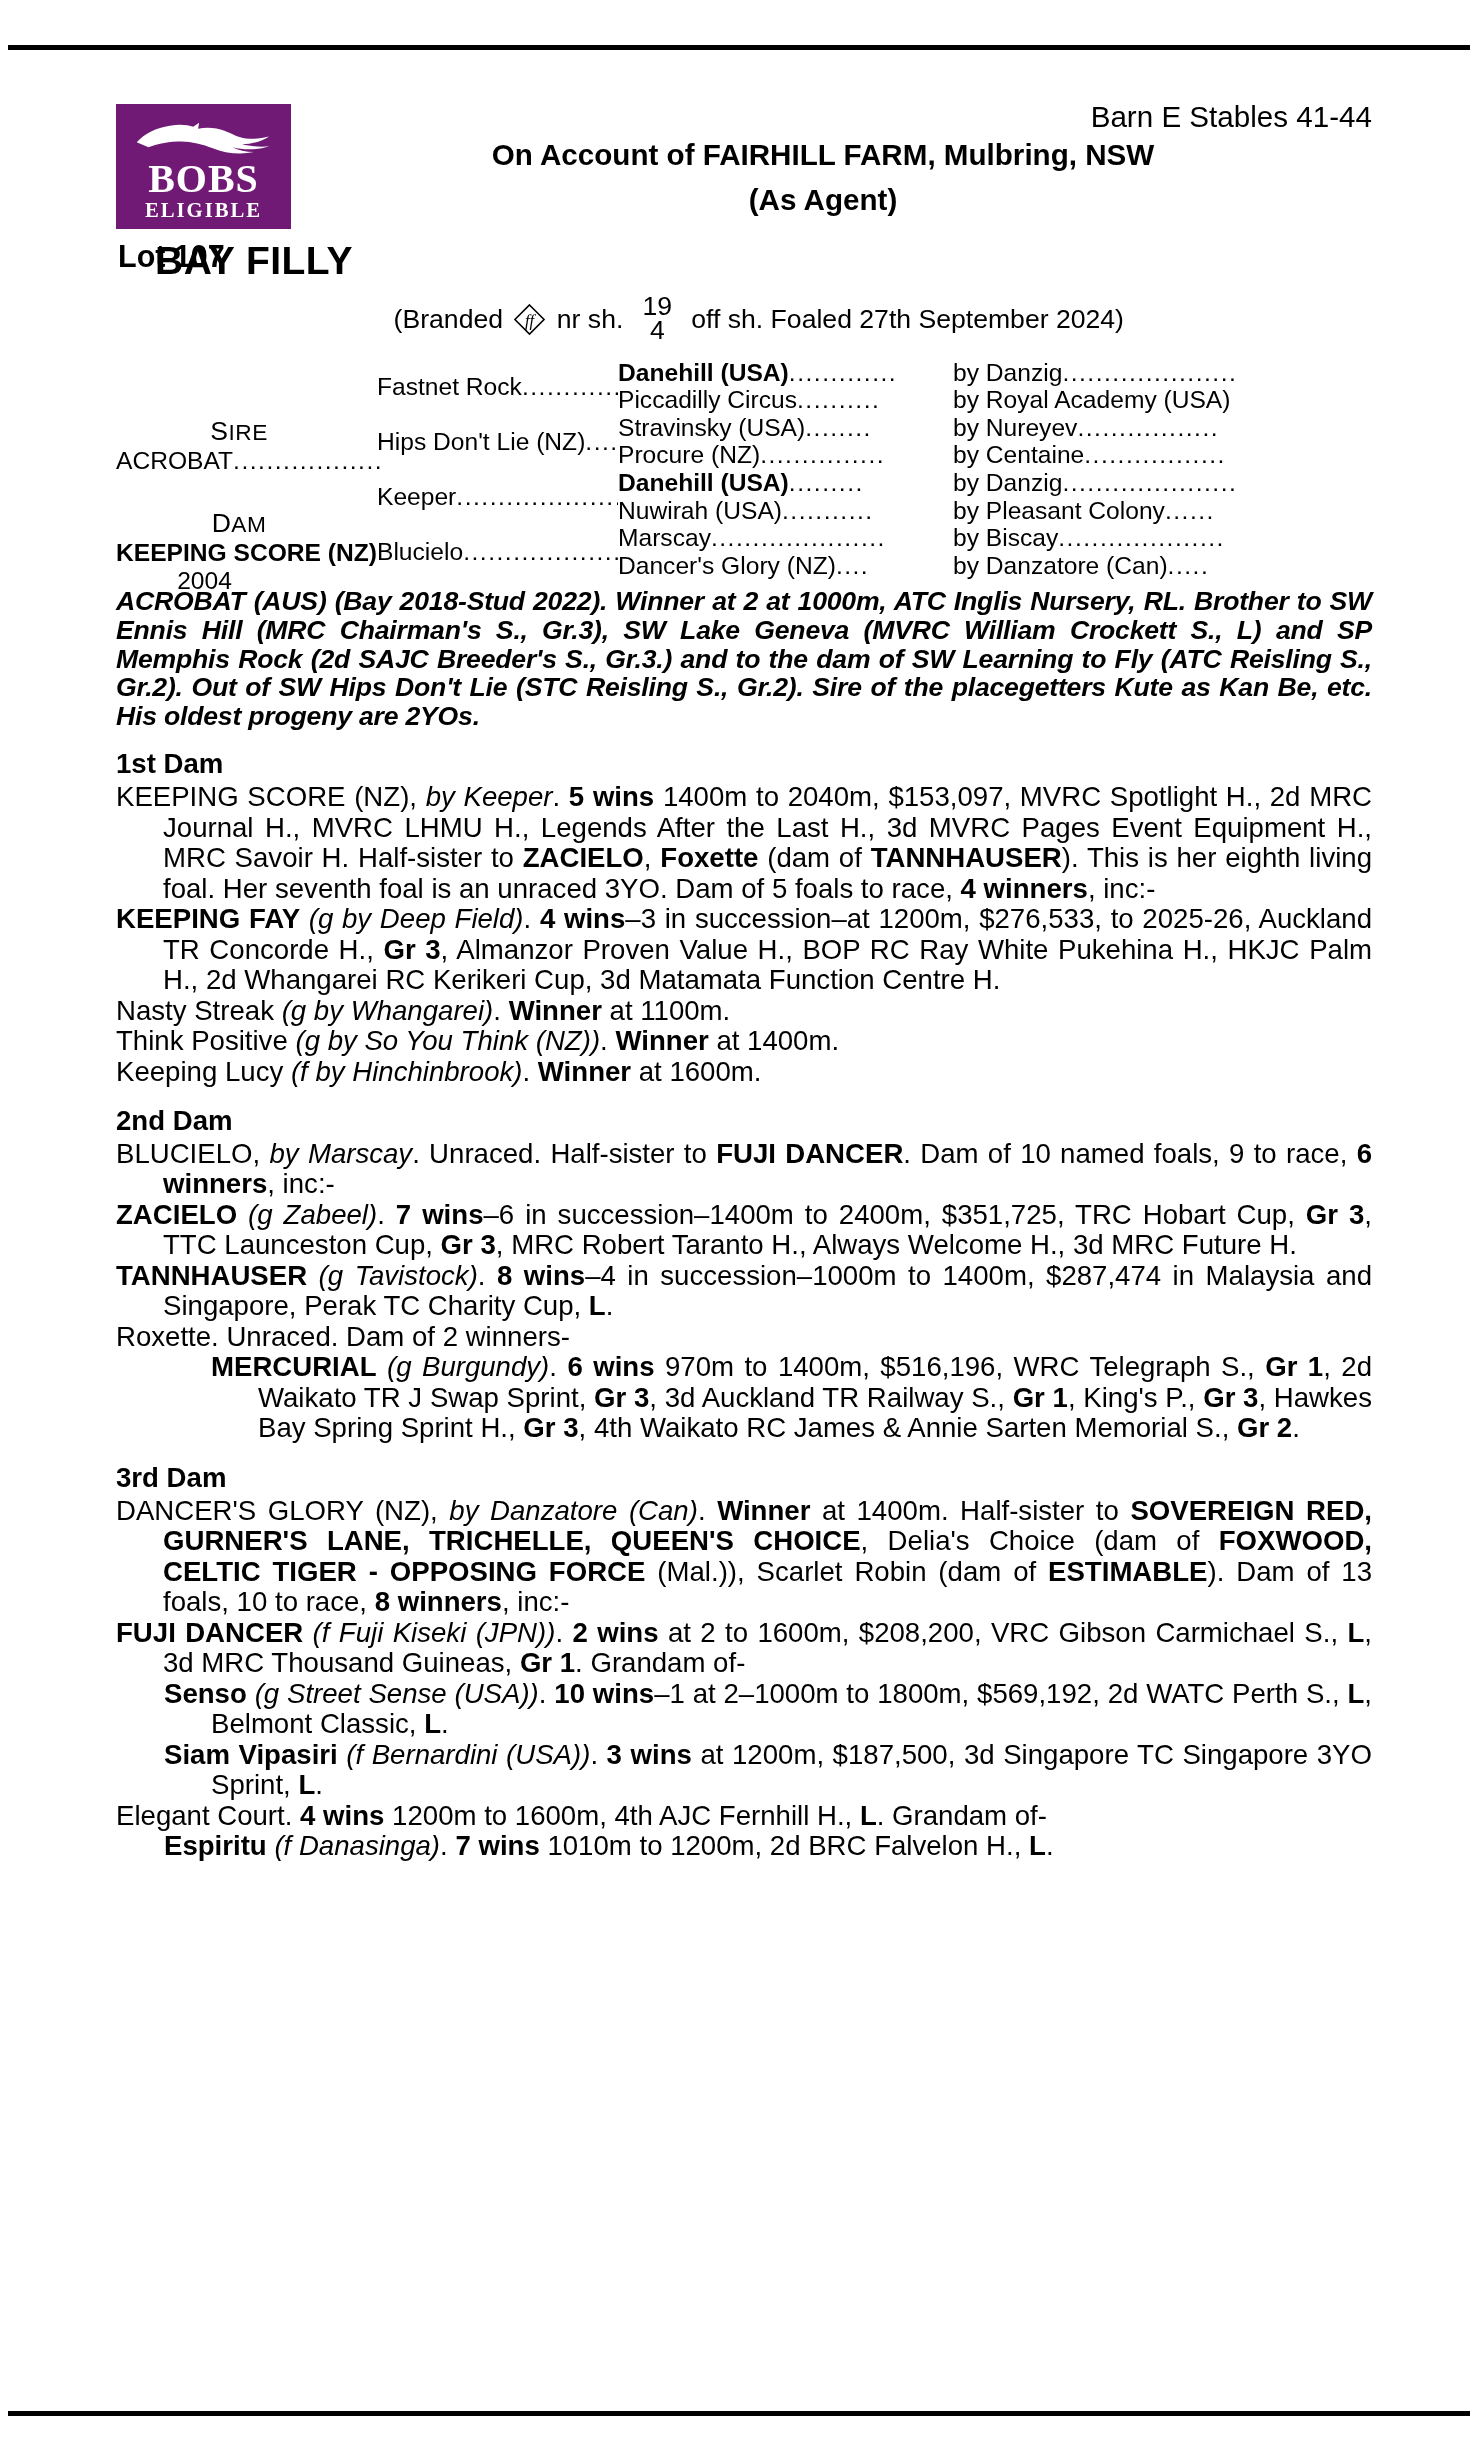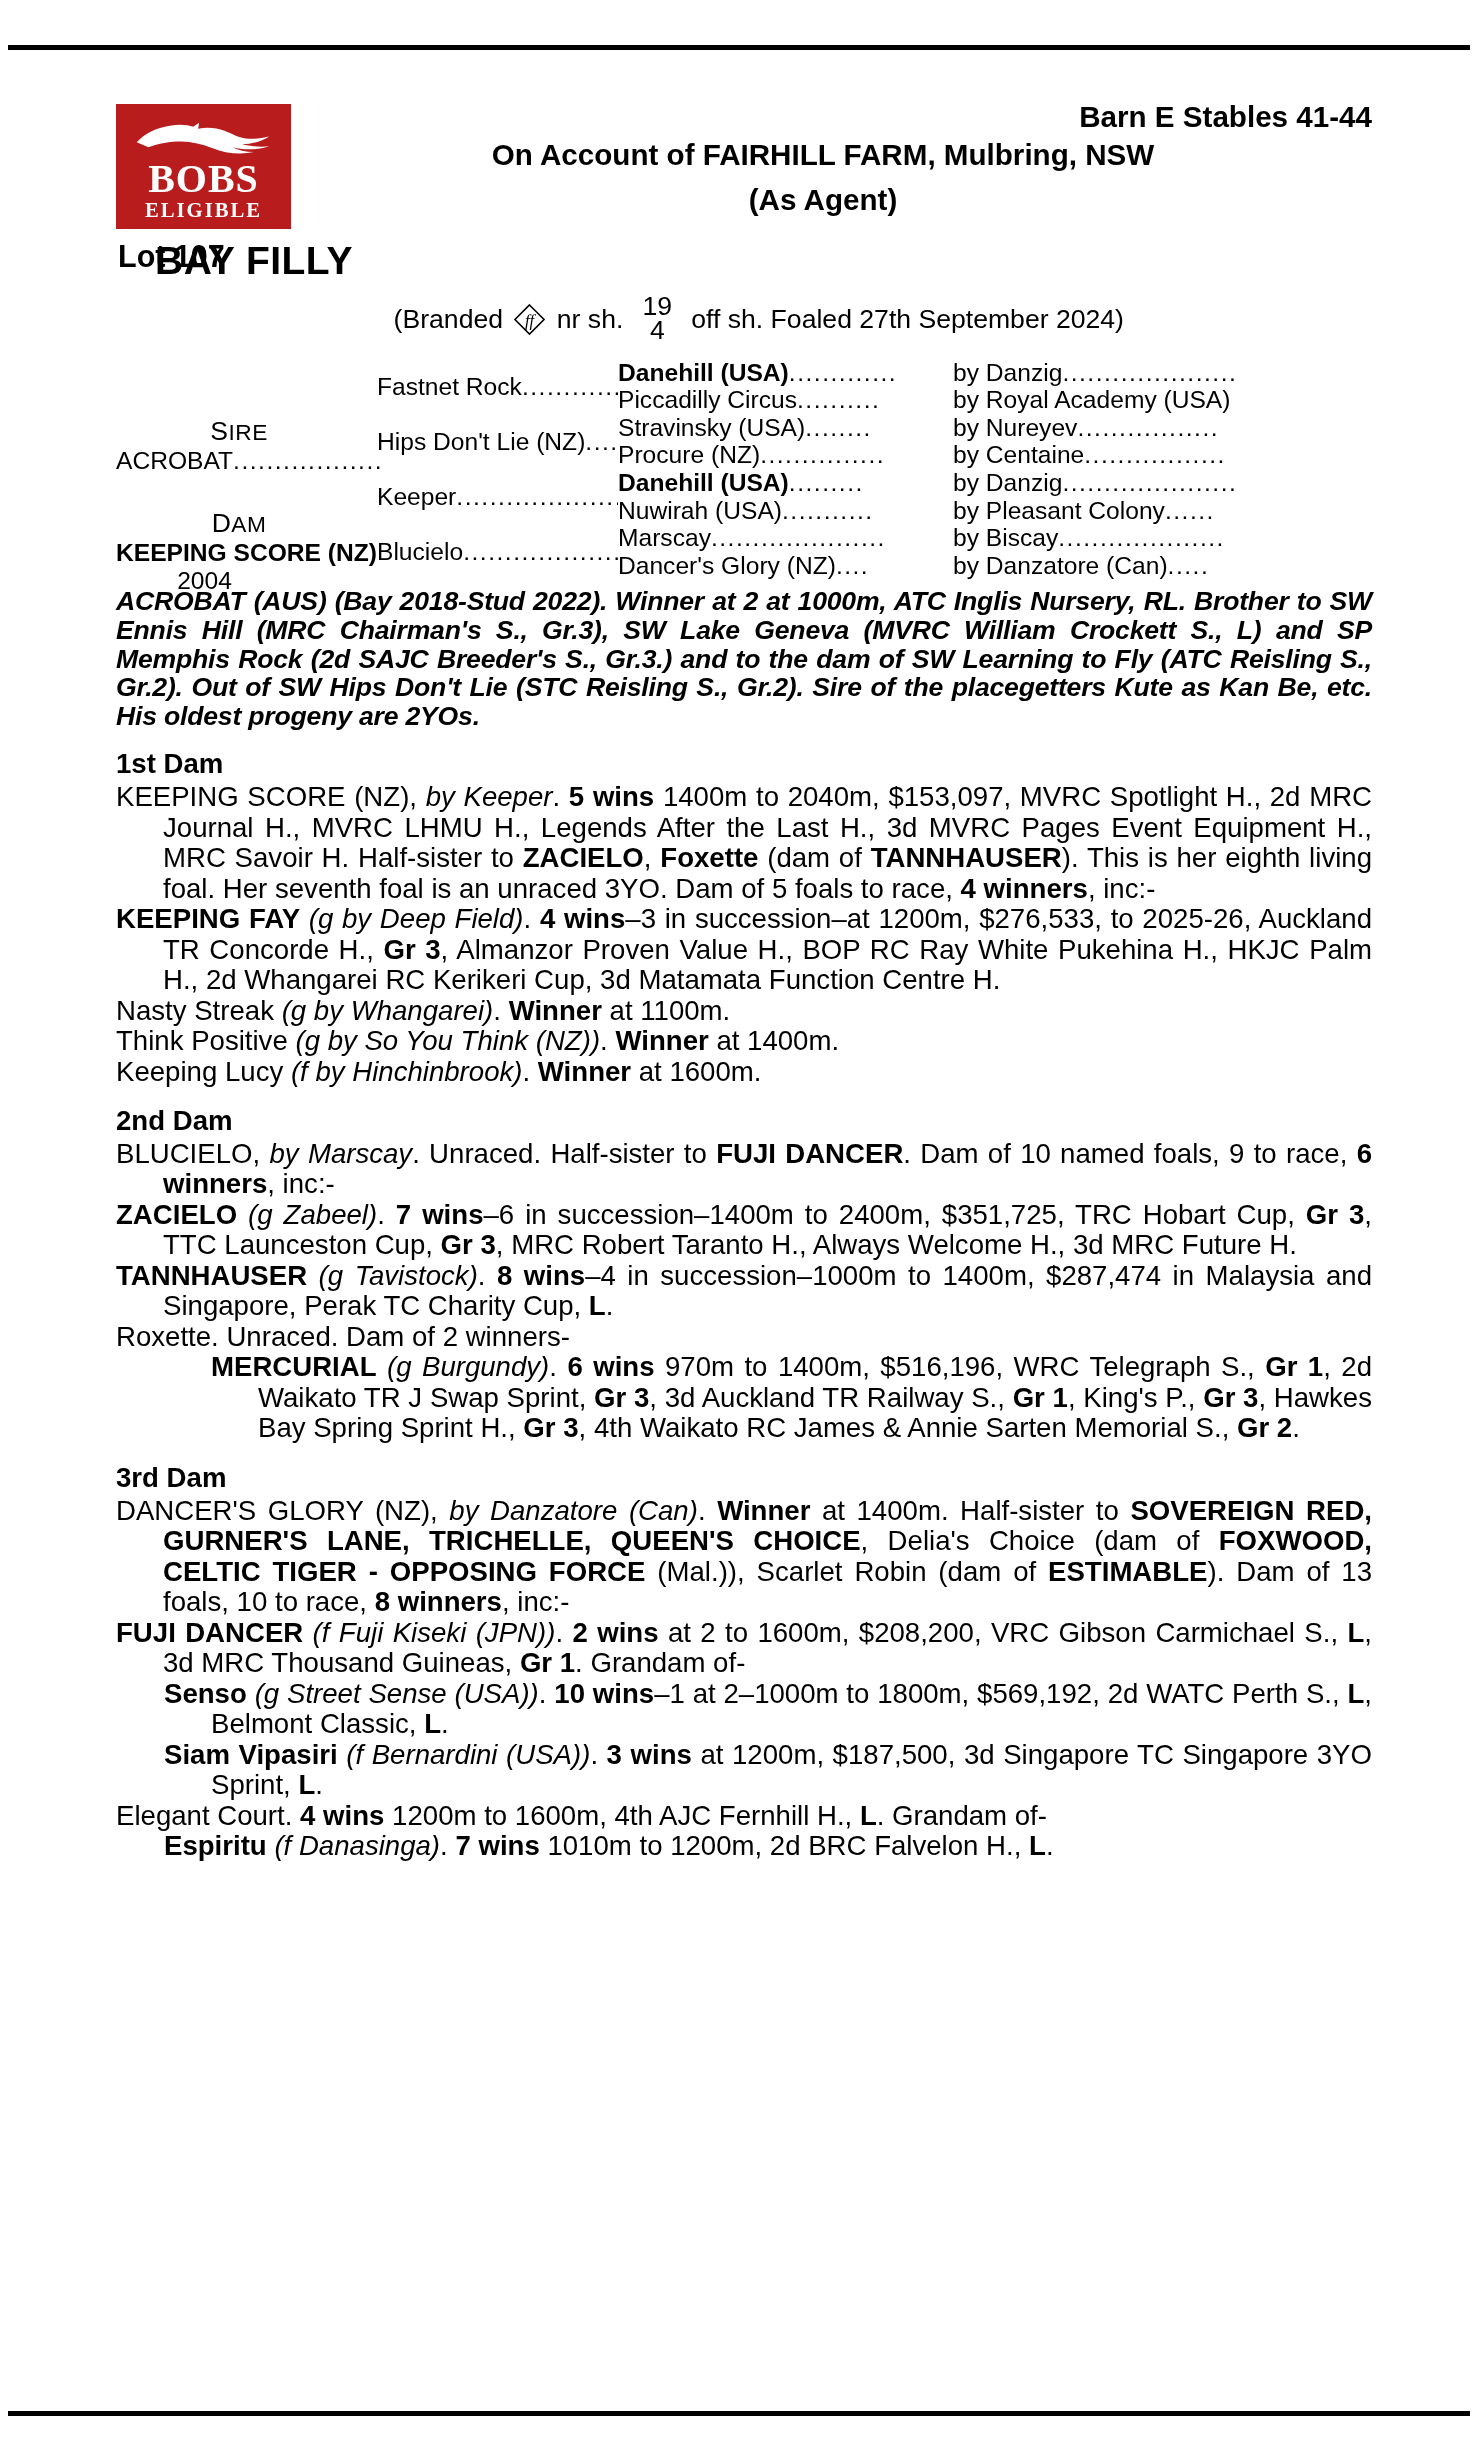--- a/index.html
+++ b/index.html
@@ -48,21 +48,21 @@
   .header-row {
     position: relative;
     height: 148px;
   }
   .bobs-logo {
     position: absolute;
     left: 0px;
     top: 12.8px;
     width: 175px;
     height: 125px;
-    background: #b91c1c;
+    background: #701a75;
     color: #fff;
     text-align: center;
     overflow: hidden;
   }
   .bobs-horse {
     margin-top: 12.8px;
     height: 39px;
   }
   .bobs-horse svg { display:block; margin: 0 auto; }
   .bobs-word {
@@ -78,21 +78,21 @@
     font-size: 20.7px;
     font-weight: bold;
     letter-spacing: 2px;
     line-height: 23.6px;
   }
   .barn-line {
     position: absolute;
     right: 0;
     top: 8.9px;
     font-size: 29.6px;
-    font-weight: bold;
+    font-weight: normal;
     white-space: nowrap;
   }
   .account-line {
     position: absolute;
     left: 158px;
     right: 0;
     top: 47px;
     text-align: center;
     font-size: 29.6px;
     font-weight: bold;

